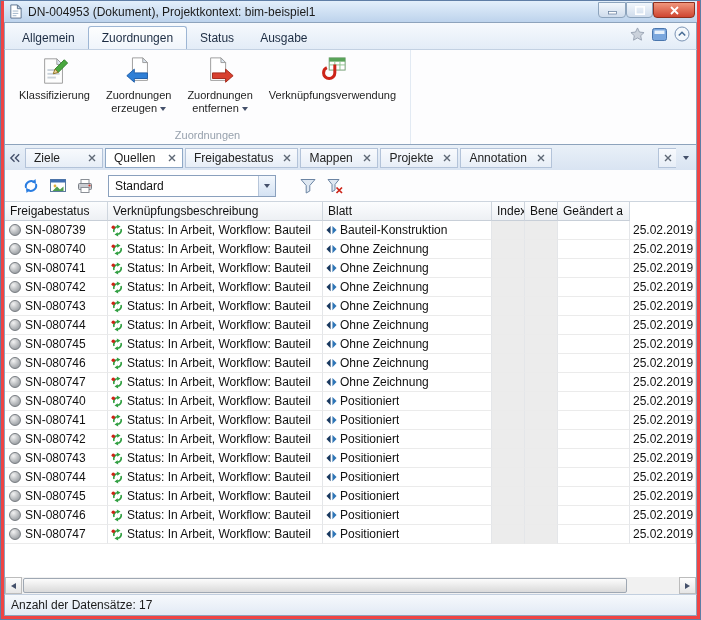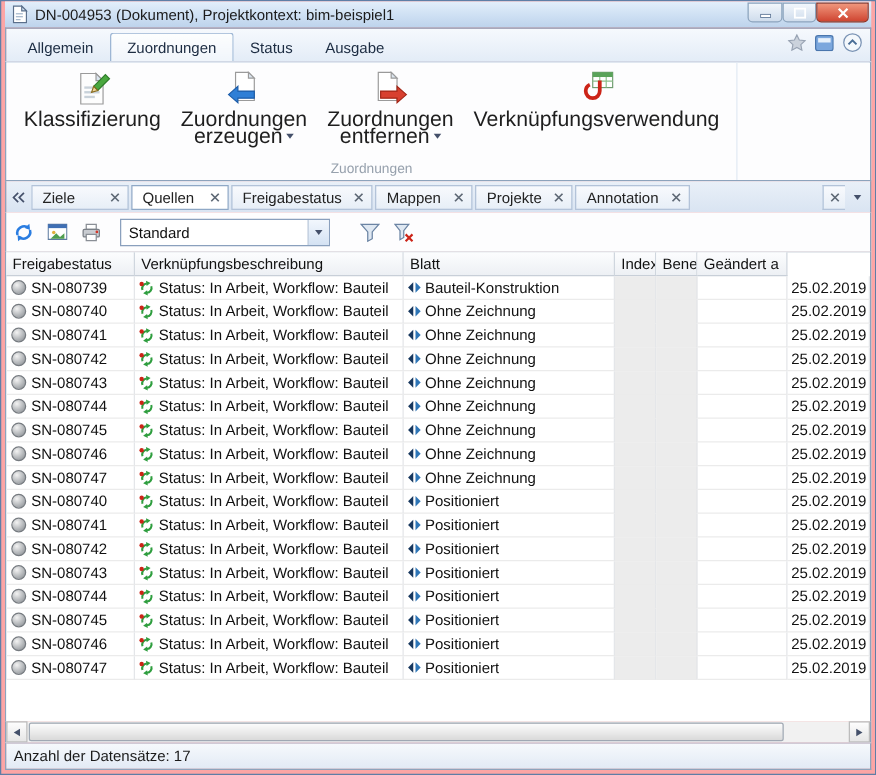--- a/index.html
+++ b/index.html
@@ -1,19 +1,19 @@
 <!DOCTYPE html>
 <html><head>
 <meta charset="utf-8">
 <style>
   * { box-sizing: border-box; margin: 0; padding: 0; }
   html,body { width:701px; height:620px; }
   body { font-family: "Liberation Sans", sans-serif; font-size:12px; color:#111; }
 
-  .window { width:701px; height:620px; border:1px solid #5f7ea6; background:#fca5a5;
+  .window { width:701px; height:620px; border:1px solid #5f7ea6; background:#ef4444;
             display:flex; flex-direction:column; padding:0 3px 3px 3px; overflow:hidden; }
 
   
   .titlebar { height:21px; display:flex; align-items:center; padding:0 2px 0 4px;
               background:linear-gradient(#e3effb,#bdd3ec); flex:none; }
   .title-icon { width:15px; height:15px; margin-right:5px; flex:none; }
   .title-text { font-size:12px; color:#1b1b1b; white-space:nowrap; overflow:hidden; }
   .win-controls { margin-left:auto; display:flex; align-items:flex-start; height:100%; }
   .winbtn { height:16px; margin-top:1px; display:flex; align-items:center; justify-content:center;
             border:1px solid #8da4bd; border-radius:0 0 4px 4px; background:linear-gradient(#f2f7fc,#cfdcec); }
@@ -28,21 +28,21 @@
   .rtab.active { background:linear-gradient(#fdfefe,#f0f5fb); border:1px solid #9db6d4; border-bottom:none;
                  border-radius:3px 3px 0 0; }
   .rtab-right { margin-left:auto; display:flex; align-items:center; gap:7px; padding:0 6px 4px 0; }
 
   
   .ribbon { height:96px; background:#fdfdfe; border:1px solid #8da3bc; border-top:1px solid #c3d1e2;
             display:flex; flex:none; overflow:hidden; }
   .rgroup { display:flex; flex-direction:column; padding:2px 6px 0 6px; border-right:1px solid #e2eaf3; }
   .rbuttons { display:flex; align-items:stretch; flex:1; }
   .rbtn { display:flex; flex-direction:column; align-items:center; padding:3px 8px 1px 8px;
-          font-size:17px; color:#1e1e1e; border-radius:3px; text-align:left; }
+          font-size:11px; color:#1e1e1e; border-radius:3px; text-align:left; }
   .ricon { width:32px; height:32px; display:flex; align-items:center; justify-content:center; margin-bottom:2px; }
   .rlabel { line-height:13px; white-space:nowrap; }
   .rlabel2 { line-height:13px; display:flex; align-items:center; gap:3px; white-space:nowrap; }
   .rgroup-label { text-align:center; color:#97a1ad; font-size:11px; height:16px; line-height:15px; flex:none; }
 
   
   .tabstrip { height:25px; background:linear-gradient(#e9f0f8,#d9e4f2); border-left:1px solid #8da3bc;
               border-right:1px solid #8da3bc; display:flex; align-items:center; padding:0 2px; gap:2px; flex:none; }
   .strip-btn { width:16px; height:19px; display:flex; align-items:center; justify-content:center;
                border-radius:2px; flex:none; }
@@ -52,21 +52,21 @@
           background:linear-gradient(#f8fafd,#e7eef7); font-size:12px; color:#222; white-space:nowrap; }
   .dtab.active { background:#fff; border-color:#8fa8c6; font-weight:normal; }
   .dtab-close { display:flex; align-items:center; }
   .strip-spacer { flex:1; }
   .tab-fragment { width:18px; height:20px; border:1px solid #b3c3d9; border-right:none;
                   background:linear-gradient(#f8fafd,#e7eef7); display:flex; align-items:center;
                   justify-content:center; flex:none; }
 
   
   .toolbar { height:31px; background:#fdfdfe; border-left:1px solid #8da3bc; border-right:1px solid #8da3bc;
-             display:flex; align-items:center; padding:0 2px; gap:3px; flex:none; }
+             display:flex; align-items:center; padding:0 14px; gap:3px; flex:none; }
   .tbtn { width:24px; height:24px; display:flex; align-items:center; justify-content:center;
           background:none; border:0; border-radius:3px; }
   .combo { width:168px; height:22px; margin-left:8px; border:1px solid #8aa0bd; background:#fff;
            display:flex; align-items:center; padding-left:6px; font-size:12px; }
   .combo-text { flex:1; white-space:nowrap; overflow:hidden; }
   .combo-arrow { width:17px; height:100%; background:linear-gradient(#f2f7fd,#d4e2f3);
                  border-left:1px solid #b7c6da; display:flex; align-items:center; justify-content:center; }
   .tb-gap { width:14px; flex:none; }
 
   

